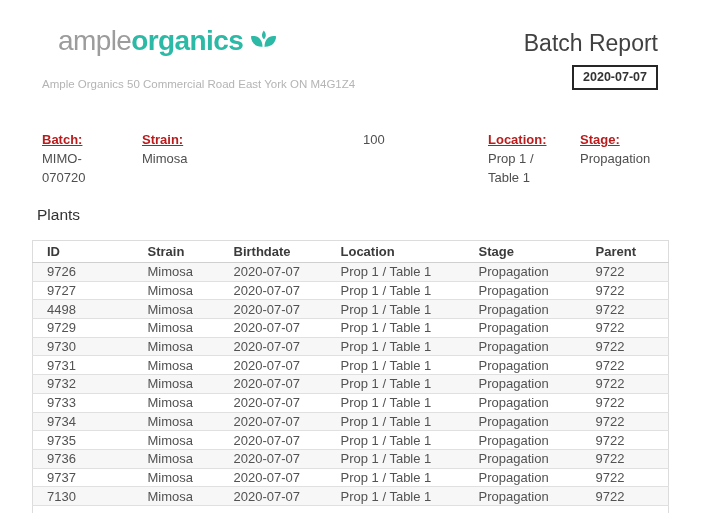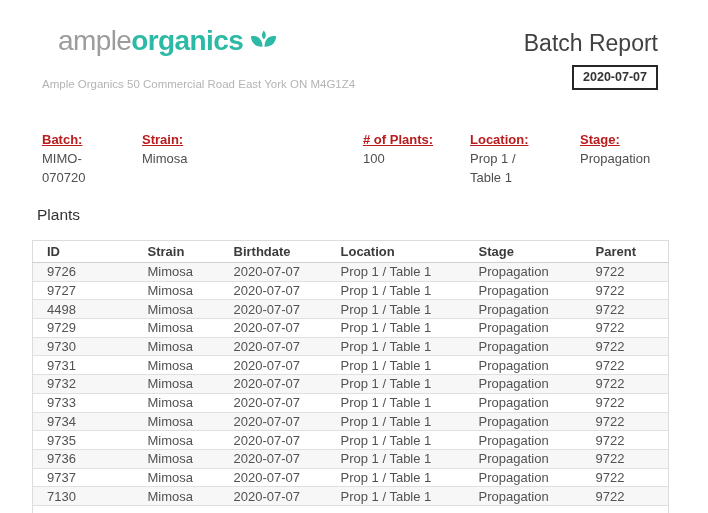--- a/index.html
+++ b/index.html
@@ -54,24 +54,23 @@
   <div id="info">
       <div class="field" style="left: 42px; width: 76px;">
         <div class="label">Batch:</div>
         <div class="value">MIMO-070720</div>
       </div>
       <div class="field" style="left: 142px; width: 200px;">
         <div class="label">Strain:</div>
         <div class="value">Mimosa</div>
       </div>
       <div class="field" style="left: 363px; width: 100px;">
-        <div class="label"># of Plants:</div>
         <div class="value">100</div>
       </div>
-      <div class="field" style="left: 470px; width: 62px;">
+      <div class="field" style="left: 488px; width: 62px;">
         <div class="label">Location:</div>
         <div class="value">Prop 1 / Table 1</div>
       </div>
       <div class="field" style="left: 580px; width: 120px;">
         <div class="label">Stage:</div>
         <div class="value">Propagation</div>
       </div>
     </div>
 
   <div class="plants-heading">Plants</div>

